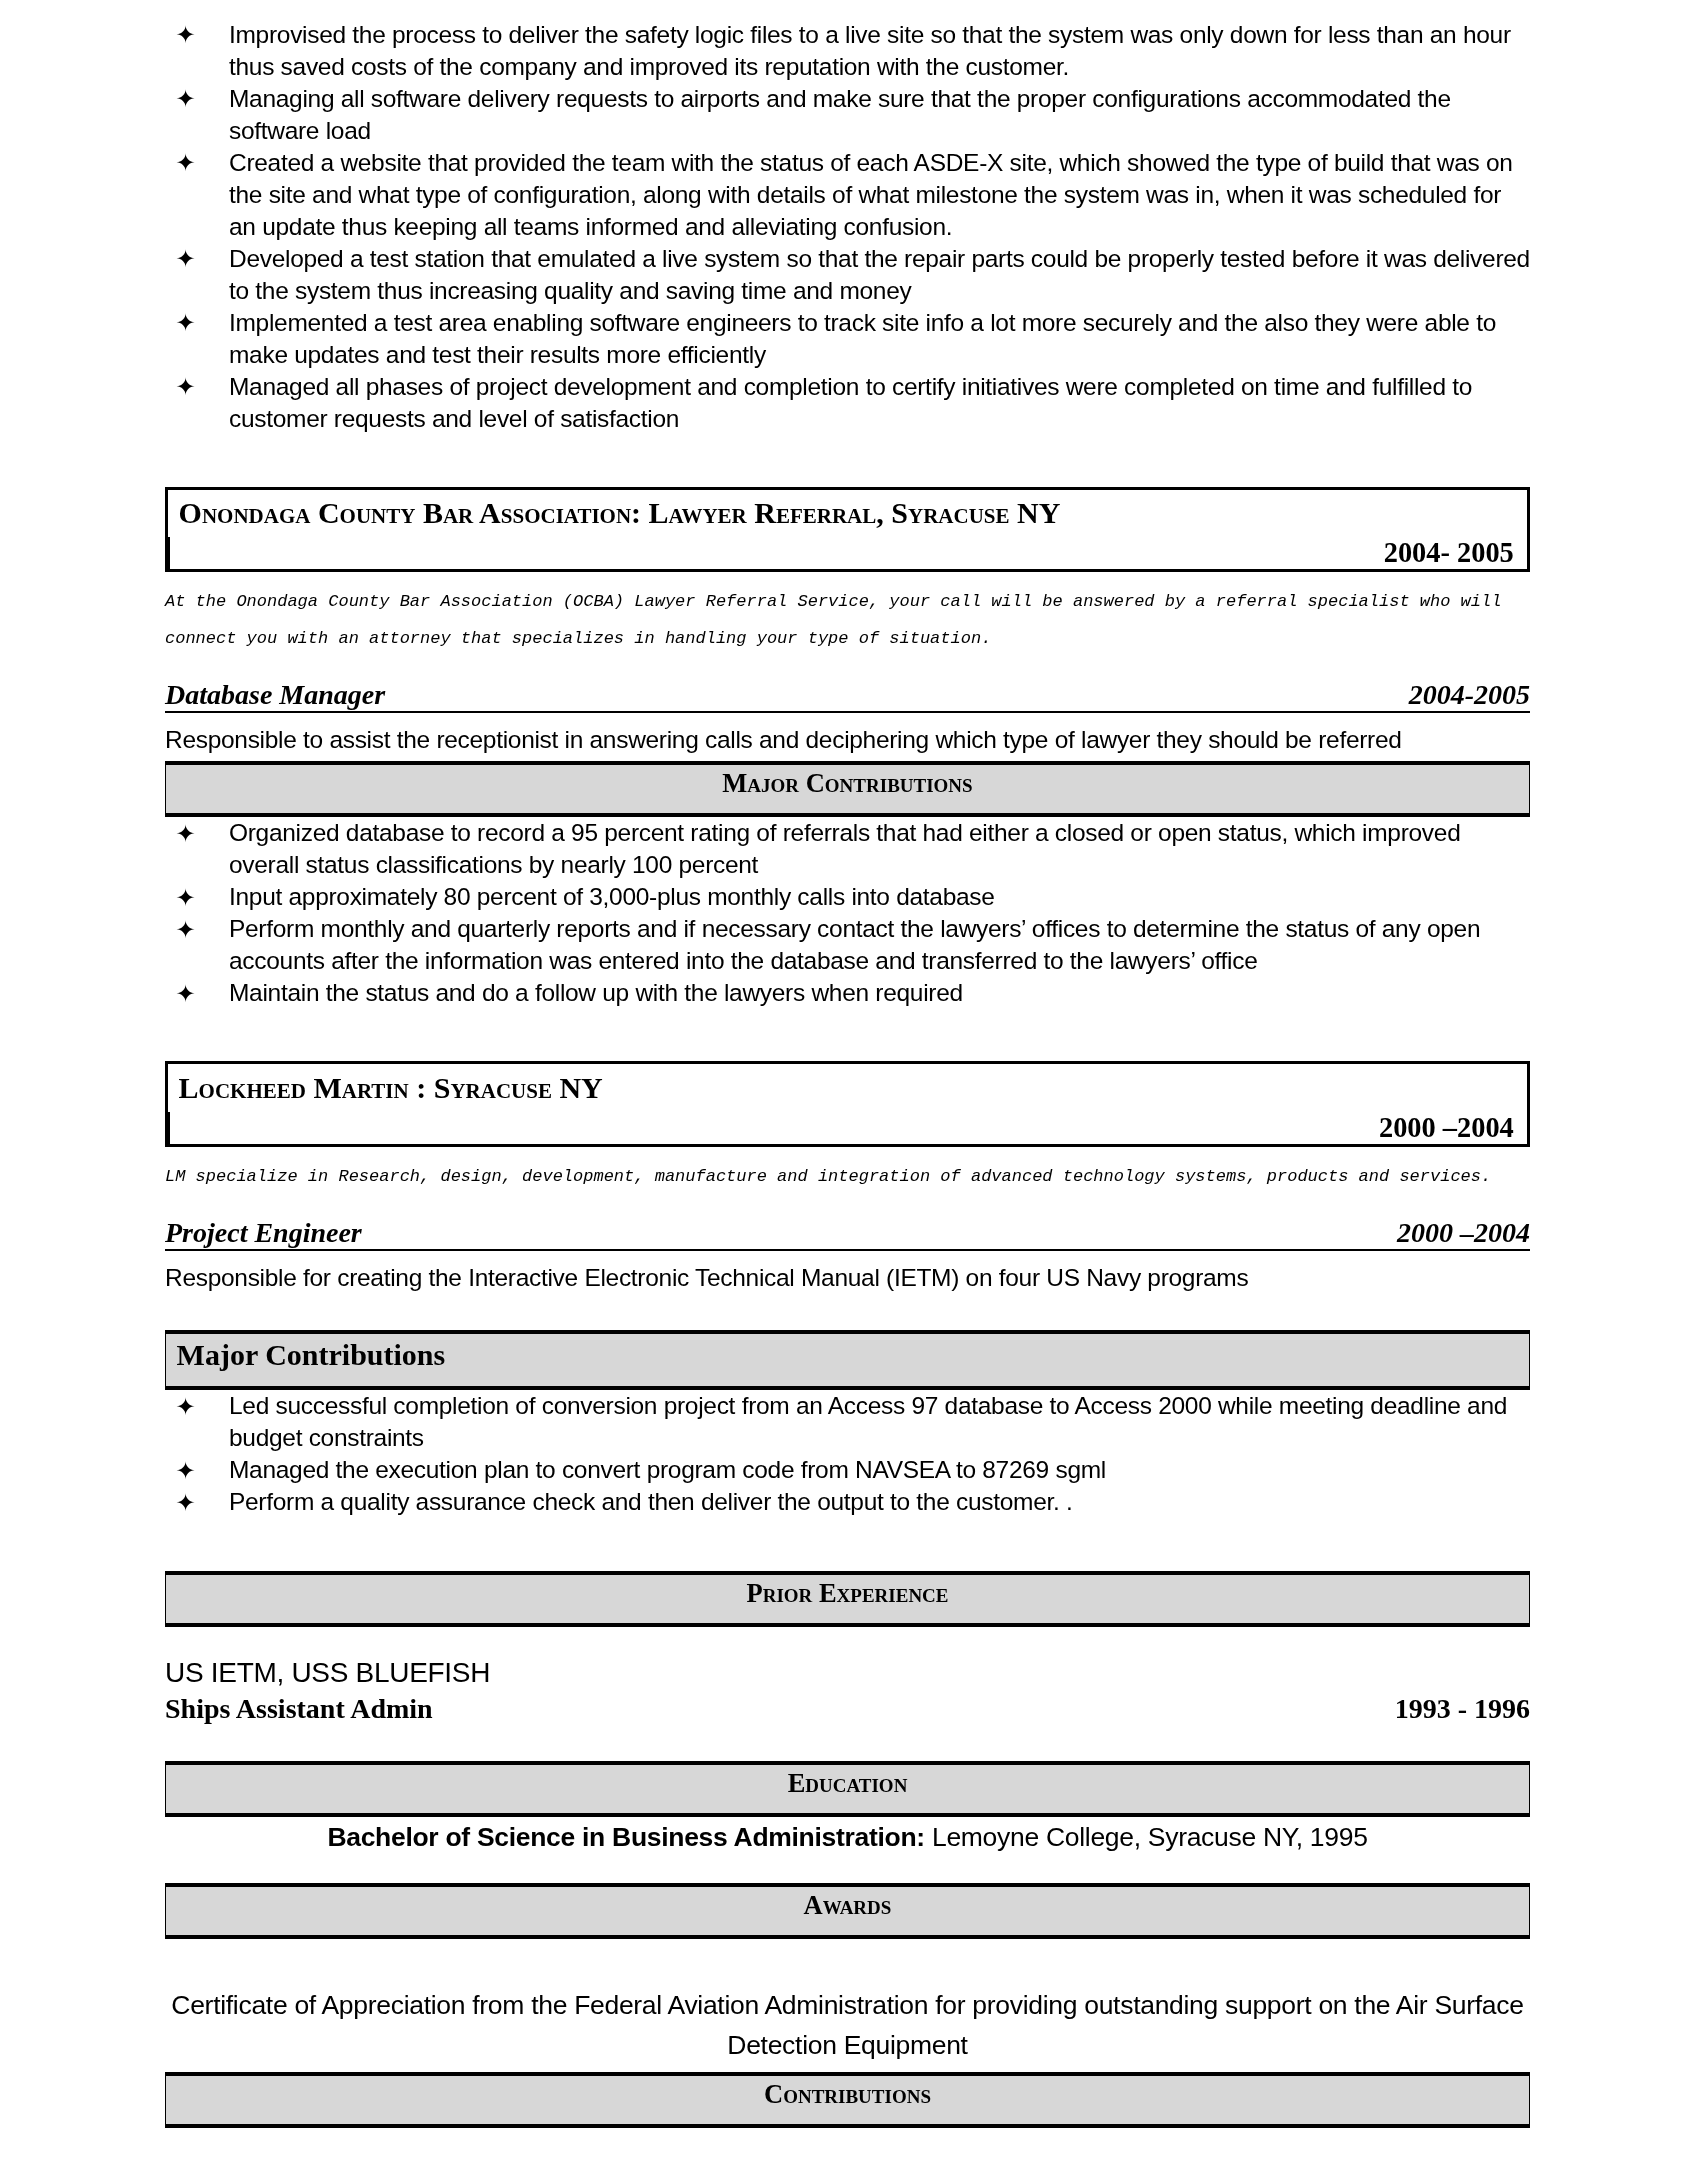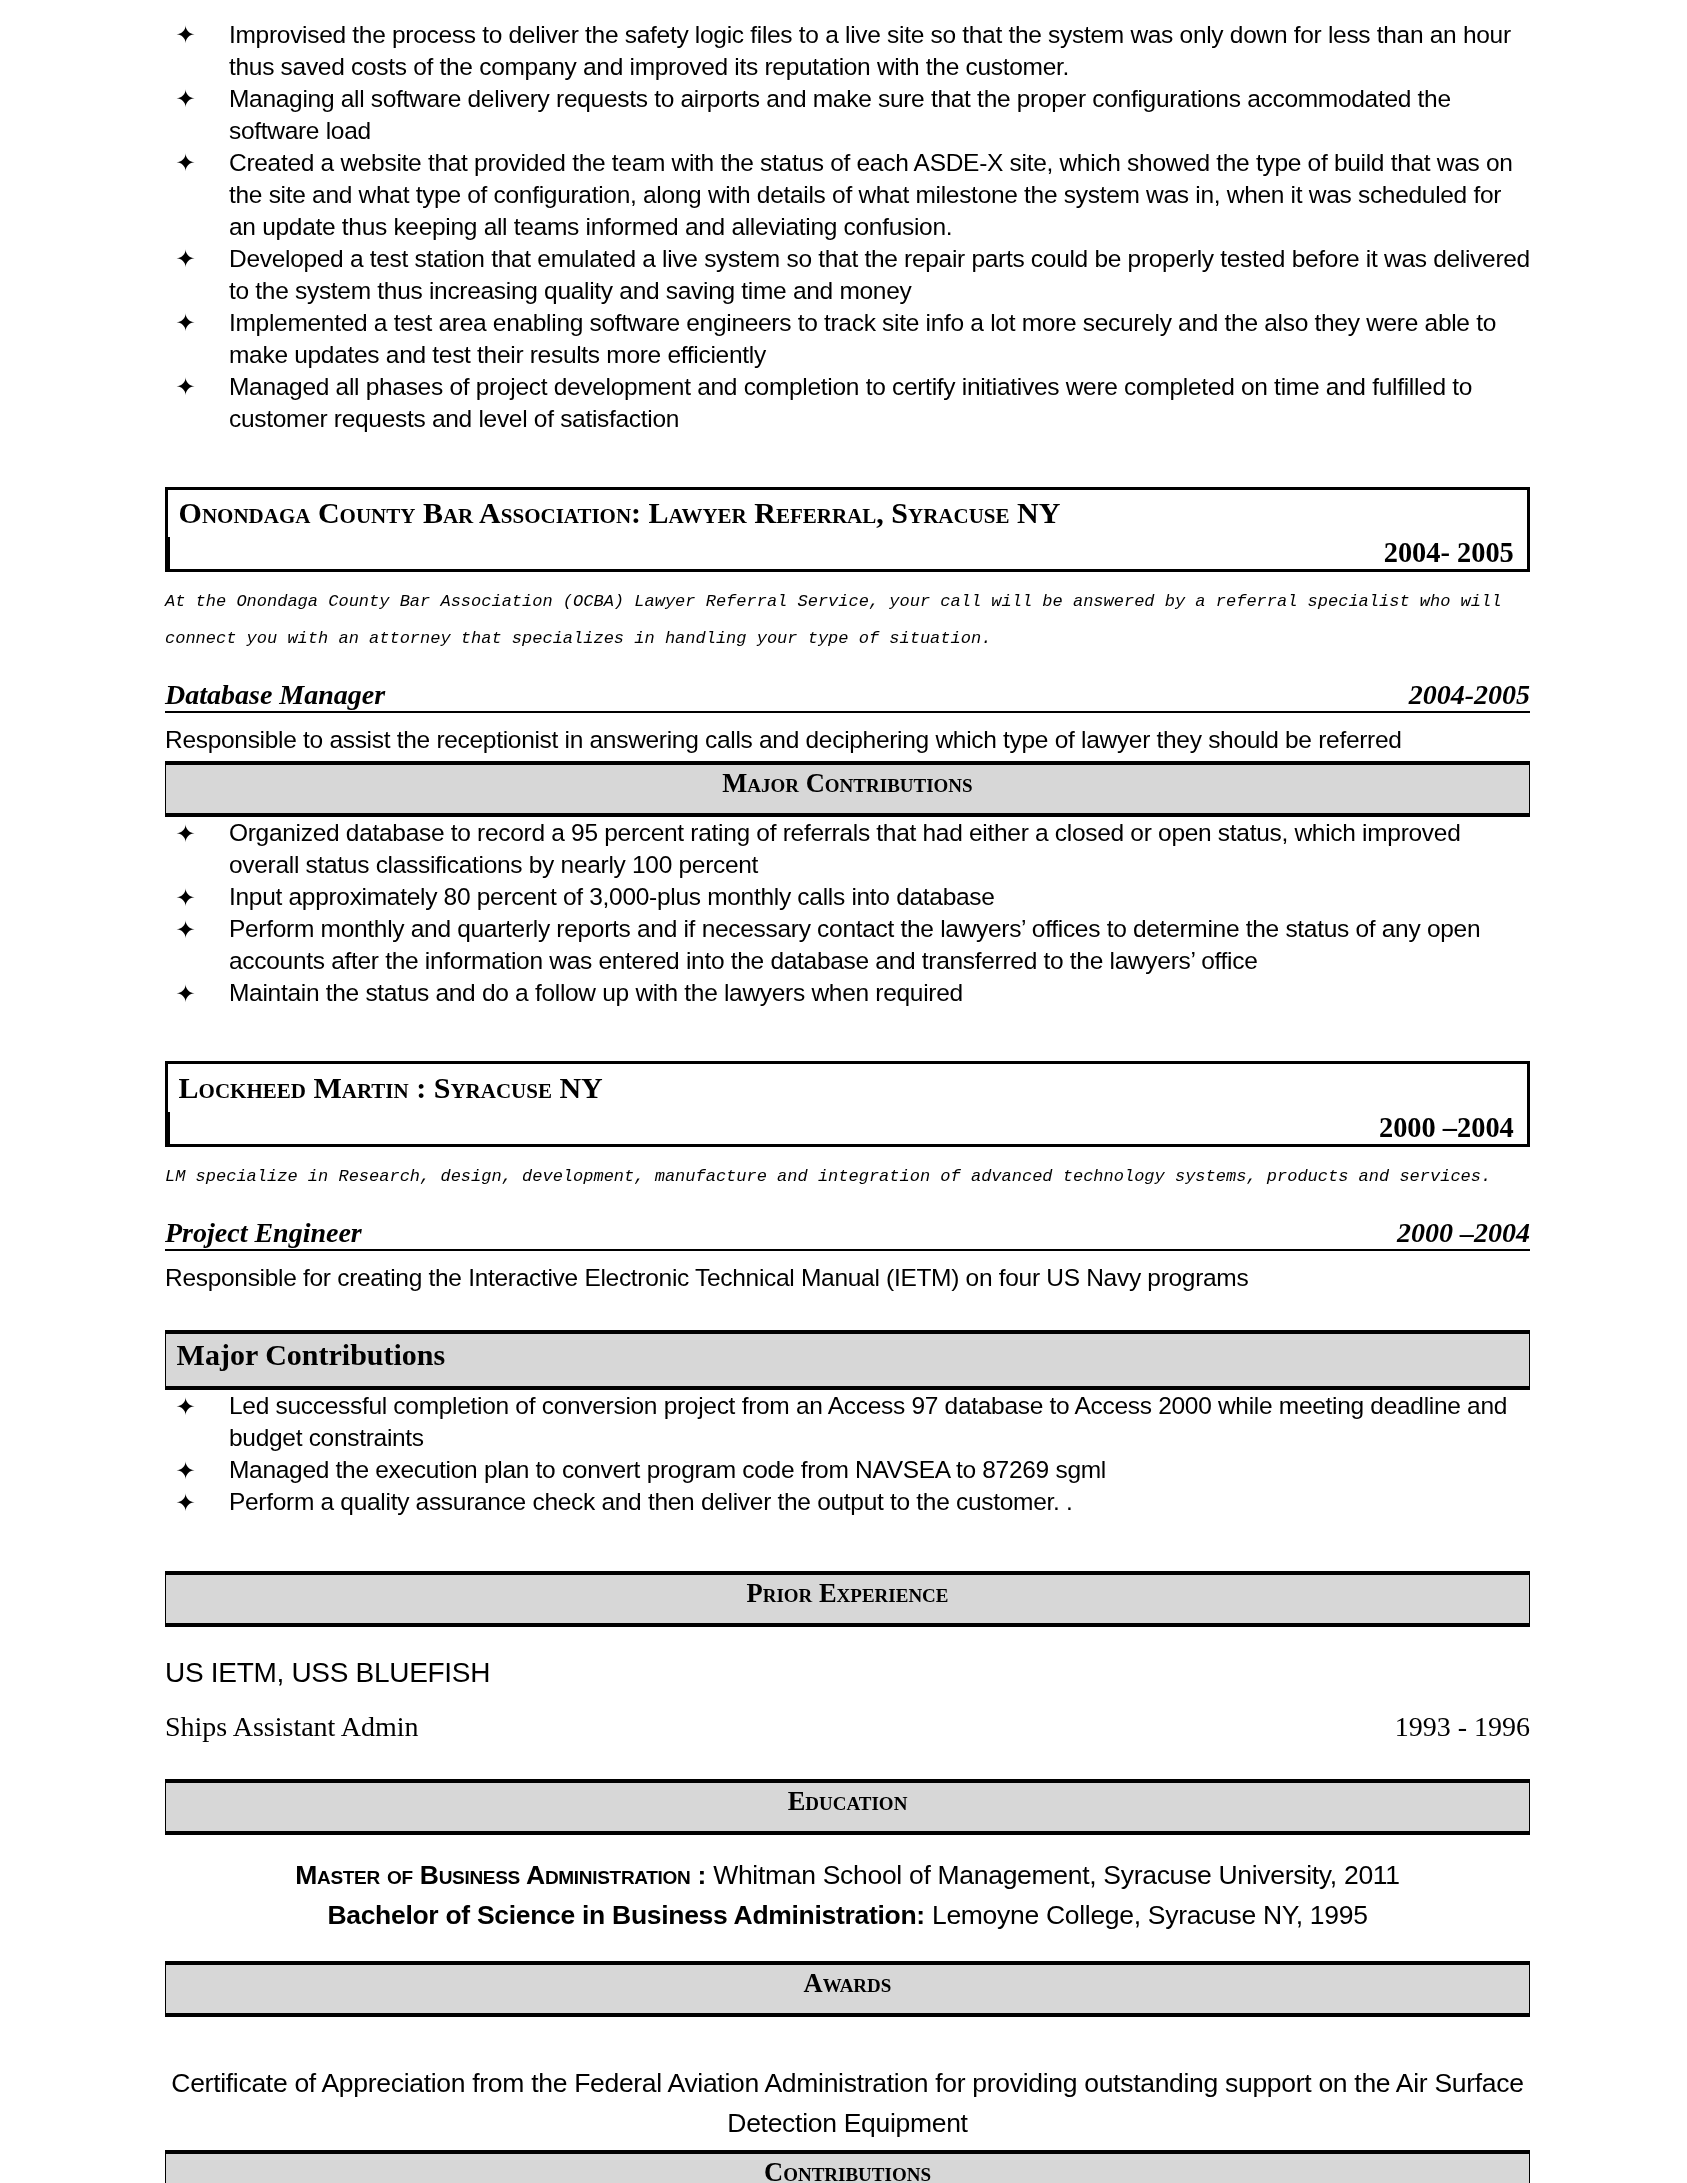--- a/index.html
+++ b/index.html
@@ -116,23 +116,23 @@
   .company-line {
     margin: 29px 0 0;
     font-family: "Liberation Sans", sans-serif;
     font-size: 28px;
     line-height: 33px;
     letter-spacing: -0.3px;
   }
   .ships-row {
     display: flex;
     justify-content: space-between;
-    margin-top: 21px;
-    font-family: "Liberation Serif", serif;
-    font-weight: normal;
+    margin-top: 3px;
+    font-family: "Liberation Serif", serif;
+    font-weight: bold;
     font-size: 28px;
     line-height: 33px;
   }
   
   .edu-line {
     margin: 0;
     text-align: center;
     font-family: "Liberation Sans", sans-serif;
     font-size: 26.5px;
     line-height: 40px;
@@ -259,24 +259,20 @@
     </div>
     <p class="company-line">US IETM, USS BLUEFISH</p>
     <div class="ships-row">
       <span>Ships Assistant Admin</span>
       <span>1993 - 1996</span>
     </div>
 
     <div class="bar mt-55">
       <span>Education</span>
     </div>
-    <p class="edu-line mt-30">
-      <span class="degree-caps">Master of Business Administration :</span>
-      <span>Whitman School of Management, Syracuse University, 2011</span>
-    </p>
     <p class="edu-line">
       <span class="degree-bold">Bachelor of Science in Business Administration:</span>
       <span>Lemoyne College, Syracuse NY, 1995</span>
     </p>
 
     <div class="bar mt-40">
       <span>Awards</span>
     </div>
     <p class="center-text mt-70">Certificate of Appreciation from the Federal Aviation Administration for providing outstanding support on the Air Surface Detection Equipment</p>
 

